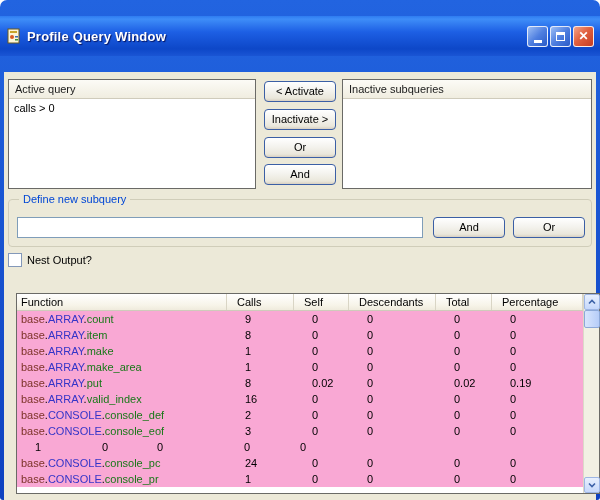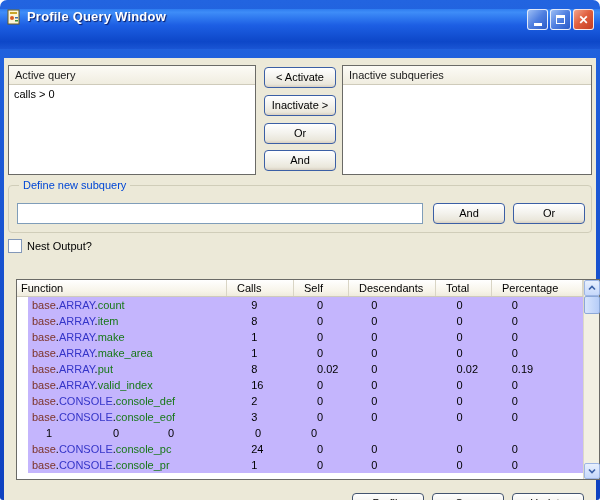--- a/index.html
+++ b/index.html
@@ -4,23 +4,23 @@
 <style>
   * { margin:0; padding:0; box-sizing:border-box; }
   html,body { width:600px; height:500px; background:#fff; font-family:"Liberation Sans", sans-serif; }
 
   .window { position:relative; width:600px; height:500px;
     background:linear-gradient(180deg,#2264E0,#0E41C0);
     border-radius:7px 7px 3px 3px; overflow:hidden;
     padding:0 4px 4px 4px; }
 
   
-  .titlebar { position:relative; height:40px; margin:9px -4px;
+  .titlebar { position:relative; height:40px; margin:16px -4px;
     background:linear-gradient(180deg,#2E7CF0 0%,#3E8DF8 8%,#1D5FE4 40%,#0D47C8 82%,#1A55D4 100%);
-    display:flex; align-items:flex-start; padding:0 6px; }
+    display:flex; align-items:center; padding:0 6px; }
   .app-icon { width:16px; height:16px; margin-right:5px; position:relative; display:inline-block; }
   .title { color:#fff; font-size:13px; font-weight:bold; letter-spacing:.2px;
     text-shadow:1px 1px 1px rgba(0,0,60,.75); flex:1; white-space:nowrap; }
   .tb-btns { display:flex; gap:2px; }
   .tbb { width:21px; height:21px; border:1px solid rgba(255,255,255,.85); border-radius:3px;
     display:flex; align-items:center; justify-content:center; cursor:pointer; }
   .tbb.blue { background:linear-gradient(135deg,#9CBEF5 0%,#4F7FE0 50%,#2A5BC8 100%); }
   .tbb.red  { background:linear-gradient(135deg,#F2A48C 0%,#E1603F 45%,#C33C22 100%); }
   .glyph-min { width:8px; height:3px; background:#fff; align-self:flex-end; margin:0 auto 3px auto; }
   .glyph-max { width:9px; height:9px; border:1px solid #fff; border-top:3px solid #fff; }
@@ -65,21 +65,21 @@
 
   
   .ptable { position:absolute; left:12px; top:221px; width:584px; height:201px;
     border:1px solid #6A6A66; background:#fff; display:flex; }
   .tmain { width:566px; }
   .thead { display:flex; height:17px;
     background:linear-gradient(180deg,#FFFFFF,#F7F4E9 70%,#EFEBDD); border-bottom:1px solid #CFCBBB; }
   .th { font-size:11px; line-height:16px; color:#000; padding-left:10px;
     border-right:1px solid #D9D5C5; overflow:hidden; white-space:nowrap; cursor:pointer; }
   .th:first-child { padding-left:4px; }
-  .tbody { background:#c4b5fd;margin-left:11px; }
+  .tbody { background:#f9a8d4; }
   .tr { display:flex; height:16px; line-height:16px; cursor:default; }
   .td { font-size:11px; overflow:hidden; white-space:nowrap; }
   .td.fn { padding-left:4px; }
   .td.num { padding-left:18px; color:#000; }
 
   
   .vscroll { width:16px; height:199px; background:#F2F0E3; border-left:1px solid #DCD8C8;
     display:flex; flex-direction:column; }
   .sbtn { width:16px; height:16px; border:1px solid #9EB6E4; border-radius:2px;
     background:linear-gradient(180deg,#E8F0FE,#C6D8FB); display:flex; align-items:center; justify-content:center; cursor:pointer; }

